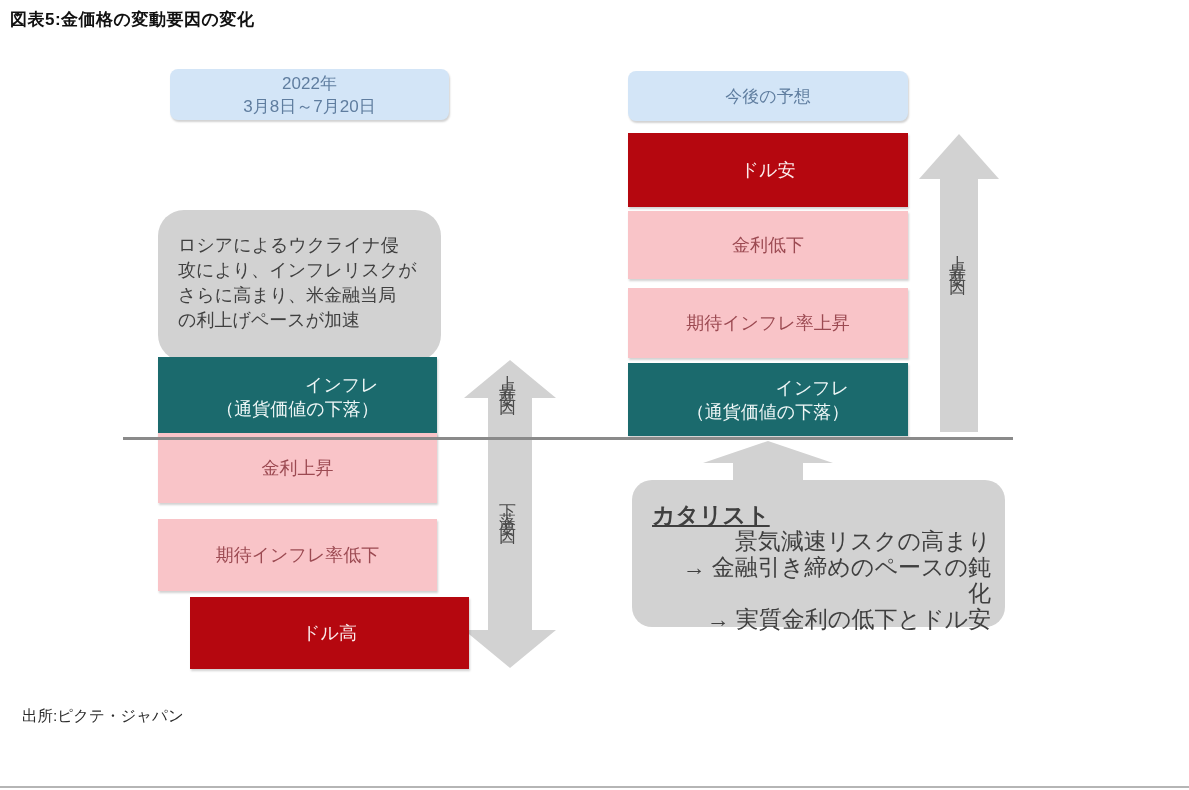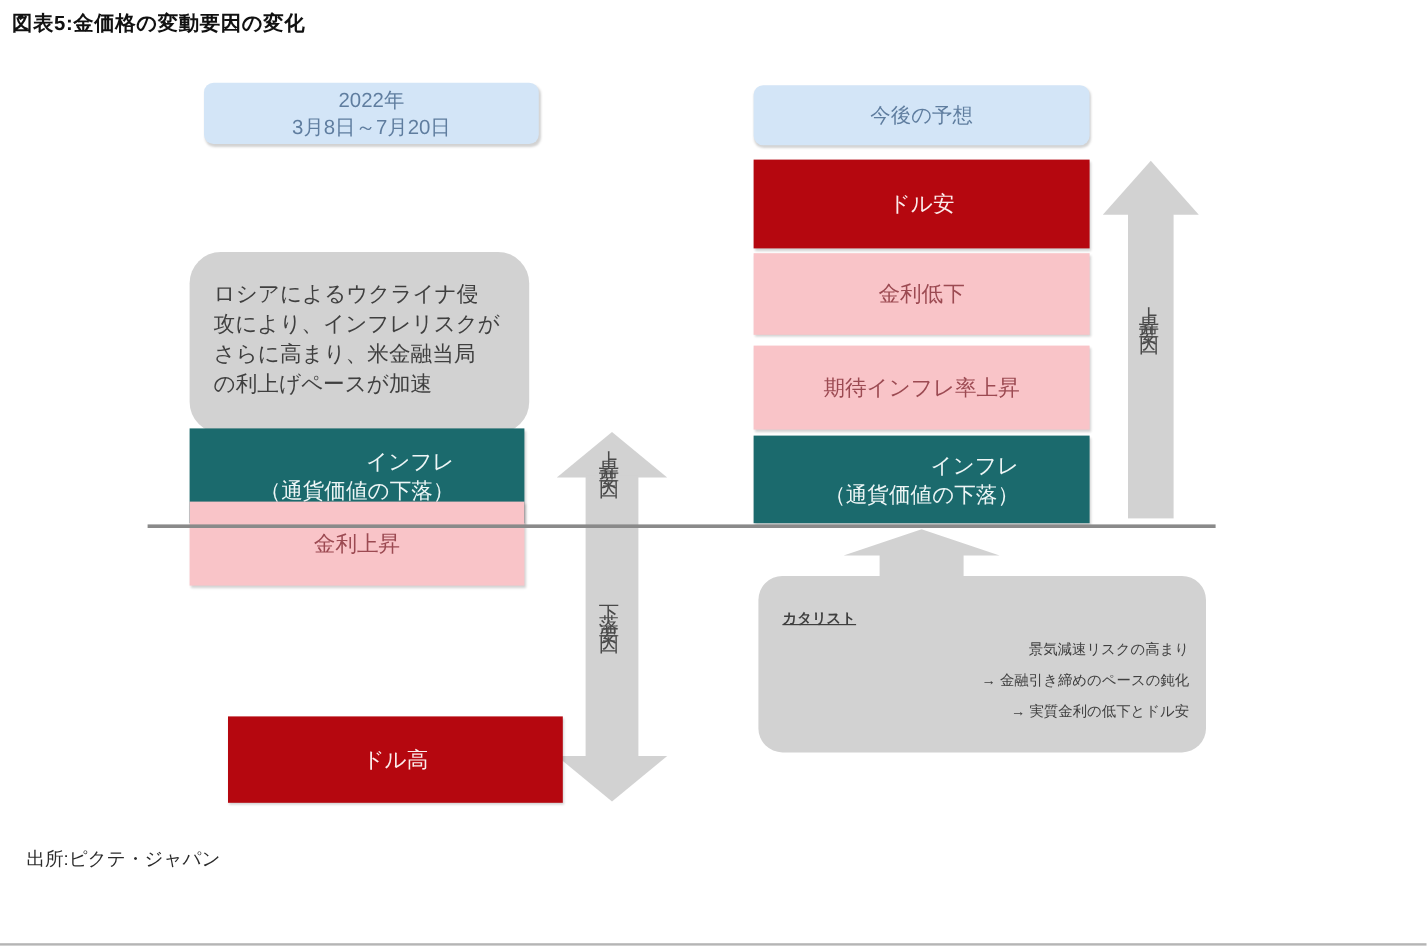--- a/index.html
+++ b/index.html
@@ -62,21 +62,21 @@
     font-size:17px; letter-spacing:8px; color:var(--axis_label); z-index:4;
     font-weight:400;
   }
   .baseline{
     position:absolute; left:123px; top:437px; width:890px; height:3px;
     background:var(--baseline); z-index:3;
   }
   .catalyst{
     position:absolute; left:632px; top:480px; width:373px; height:147px;
     background:var(--gray); border-radius:20px; color:var(--gray_text);
-    padding:22px 14px 0 20px; font-size:12px; line-height:26px; z-index:2;
+    padding:22px 14px 0 20px; font-size:23px; line-height:26px; z-index:2;
   }
   .catalyst .ctitle{ font-weight:700; text-decoration:underline; }
   .catalyst .cbody{ white-space:pre-line;text-align:right; }
   .footer-source{ position:absolute; left:22px; top:706px; font-size:15.5px; color:var(--footer_text); }
   .footer-note{
     position:absolute; left:22px; top:731px; width:1150px; font-size:15.5px;
     line-height:25px; color:var(--footer_text); white-space:pre-line;
   }
   .bottom-rule{ position:absolute; left:0; top:786px; width:1189px; height:2px; background:var(--bottom_rule); }
 </style>
@@ -91,21 +91,22 @@
 3月8日～7月20日</div>
 
   <div class="callout">ロシアによるウクライナ侵
 攻により、インフレリスクが
 さらに高まり、米金融当局
 の利上げペースが加速</div>
   <div class="tri callout-tail"></div>
 
   <div class="box teal" style="left:158px; top:357px; width:279px; height:79px;">インフレ
 （通貨価値の下落）</div>
-  <div class="box pink" style="left:158px; top:418px; width:279px; height:70px;">金利上昇</div>
+  <div class="box pink" style="left:158px; top:433px; width:279px; height:70px;">金利上昇</div>
+  <div class="box pink" style="left:158px; top:519px; width:279px; height:72px;">期待インフレ率低下</div>
   <div class="box red" style="left:158px; top:597px; width:279px; height:72px;margin-left:32px;">ドル高</div>
 
   <div class="tri head-up-mid"></div>
   <div class="shaft mid-shaft"></div>
   <div class="tri head-down-mid"></div>
   <div class="vlabel" style="left:496px; top:362px;">上昇要因</div>
   <div class="vlabel" style="left:496px; top:491px;">下落要因</div>
 
   <div class="baseline"></div>
 

